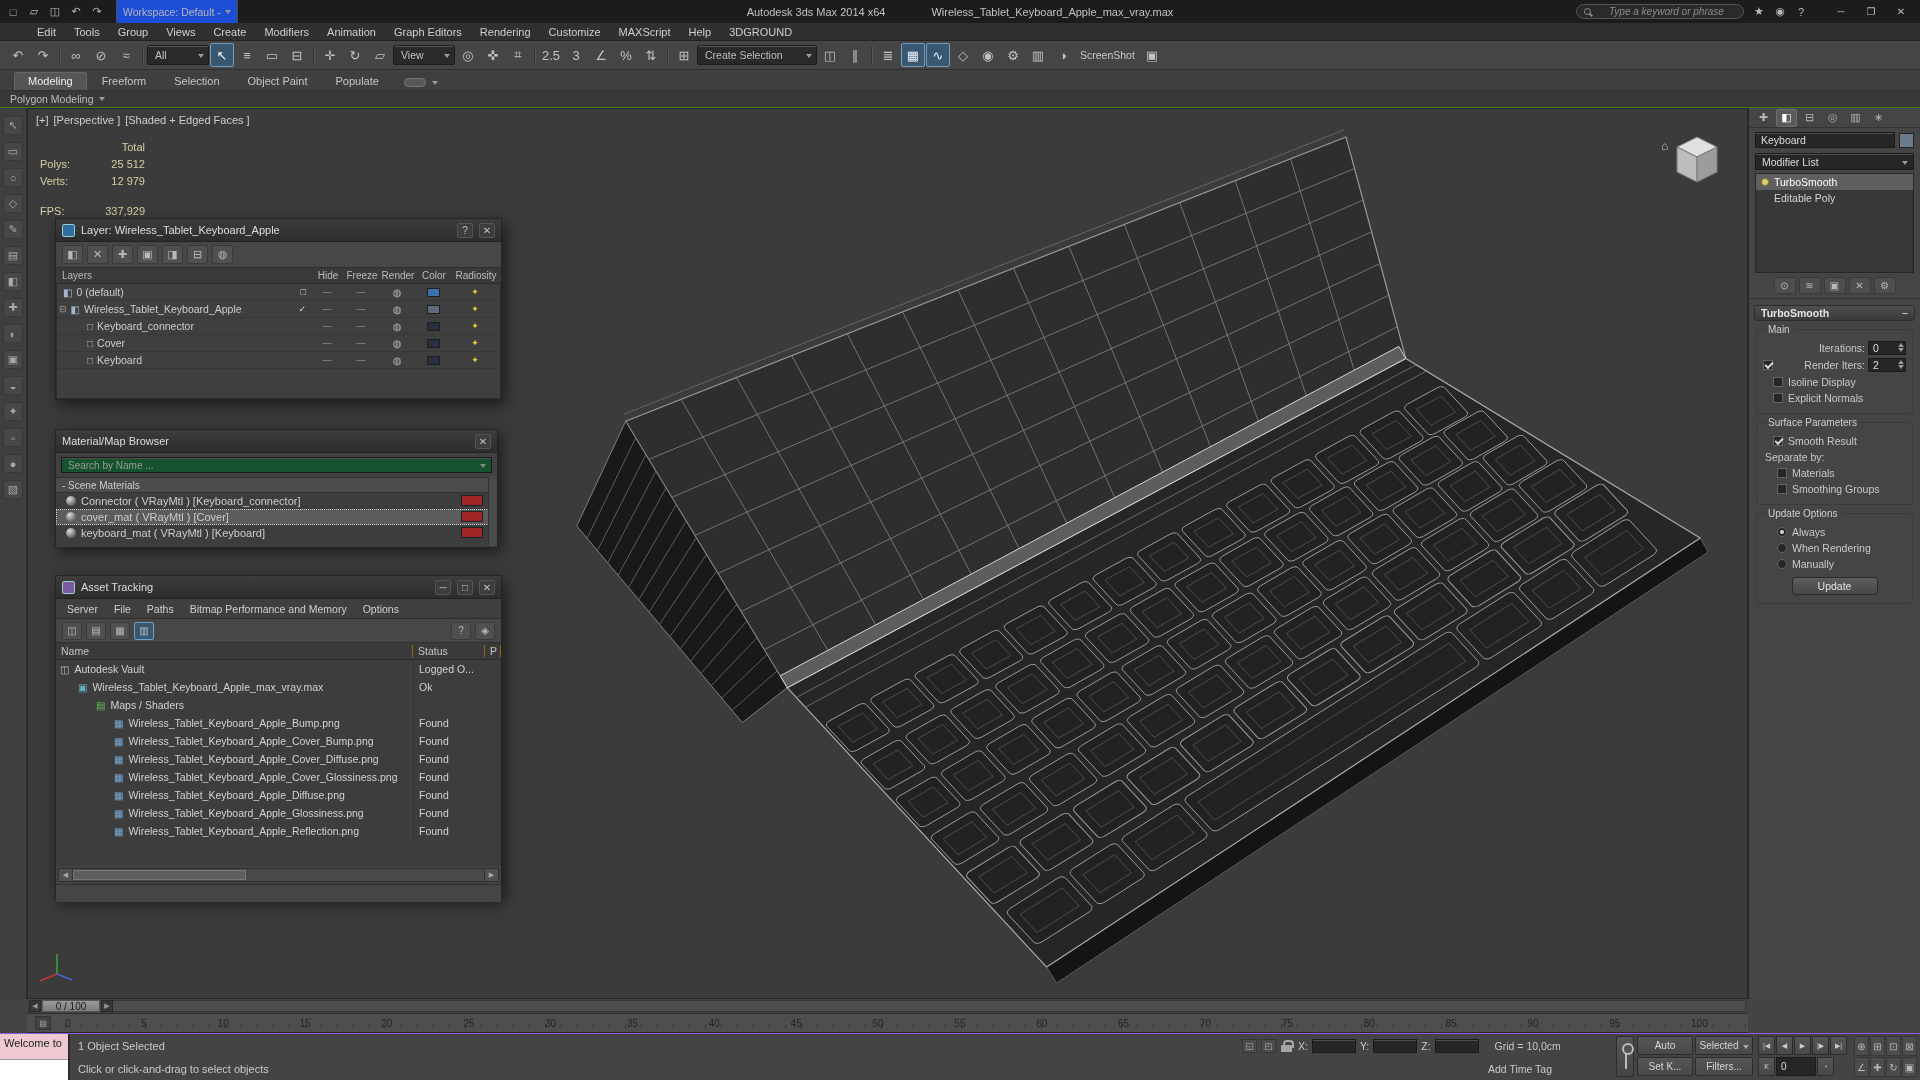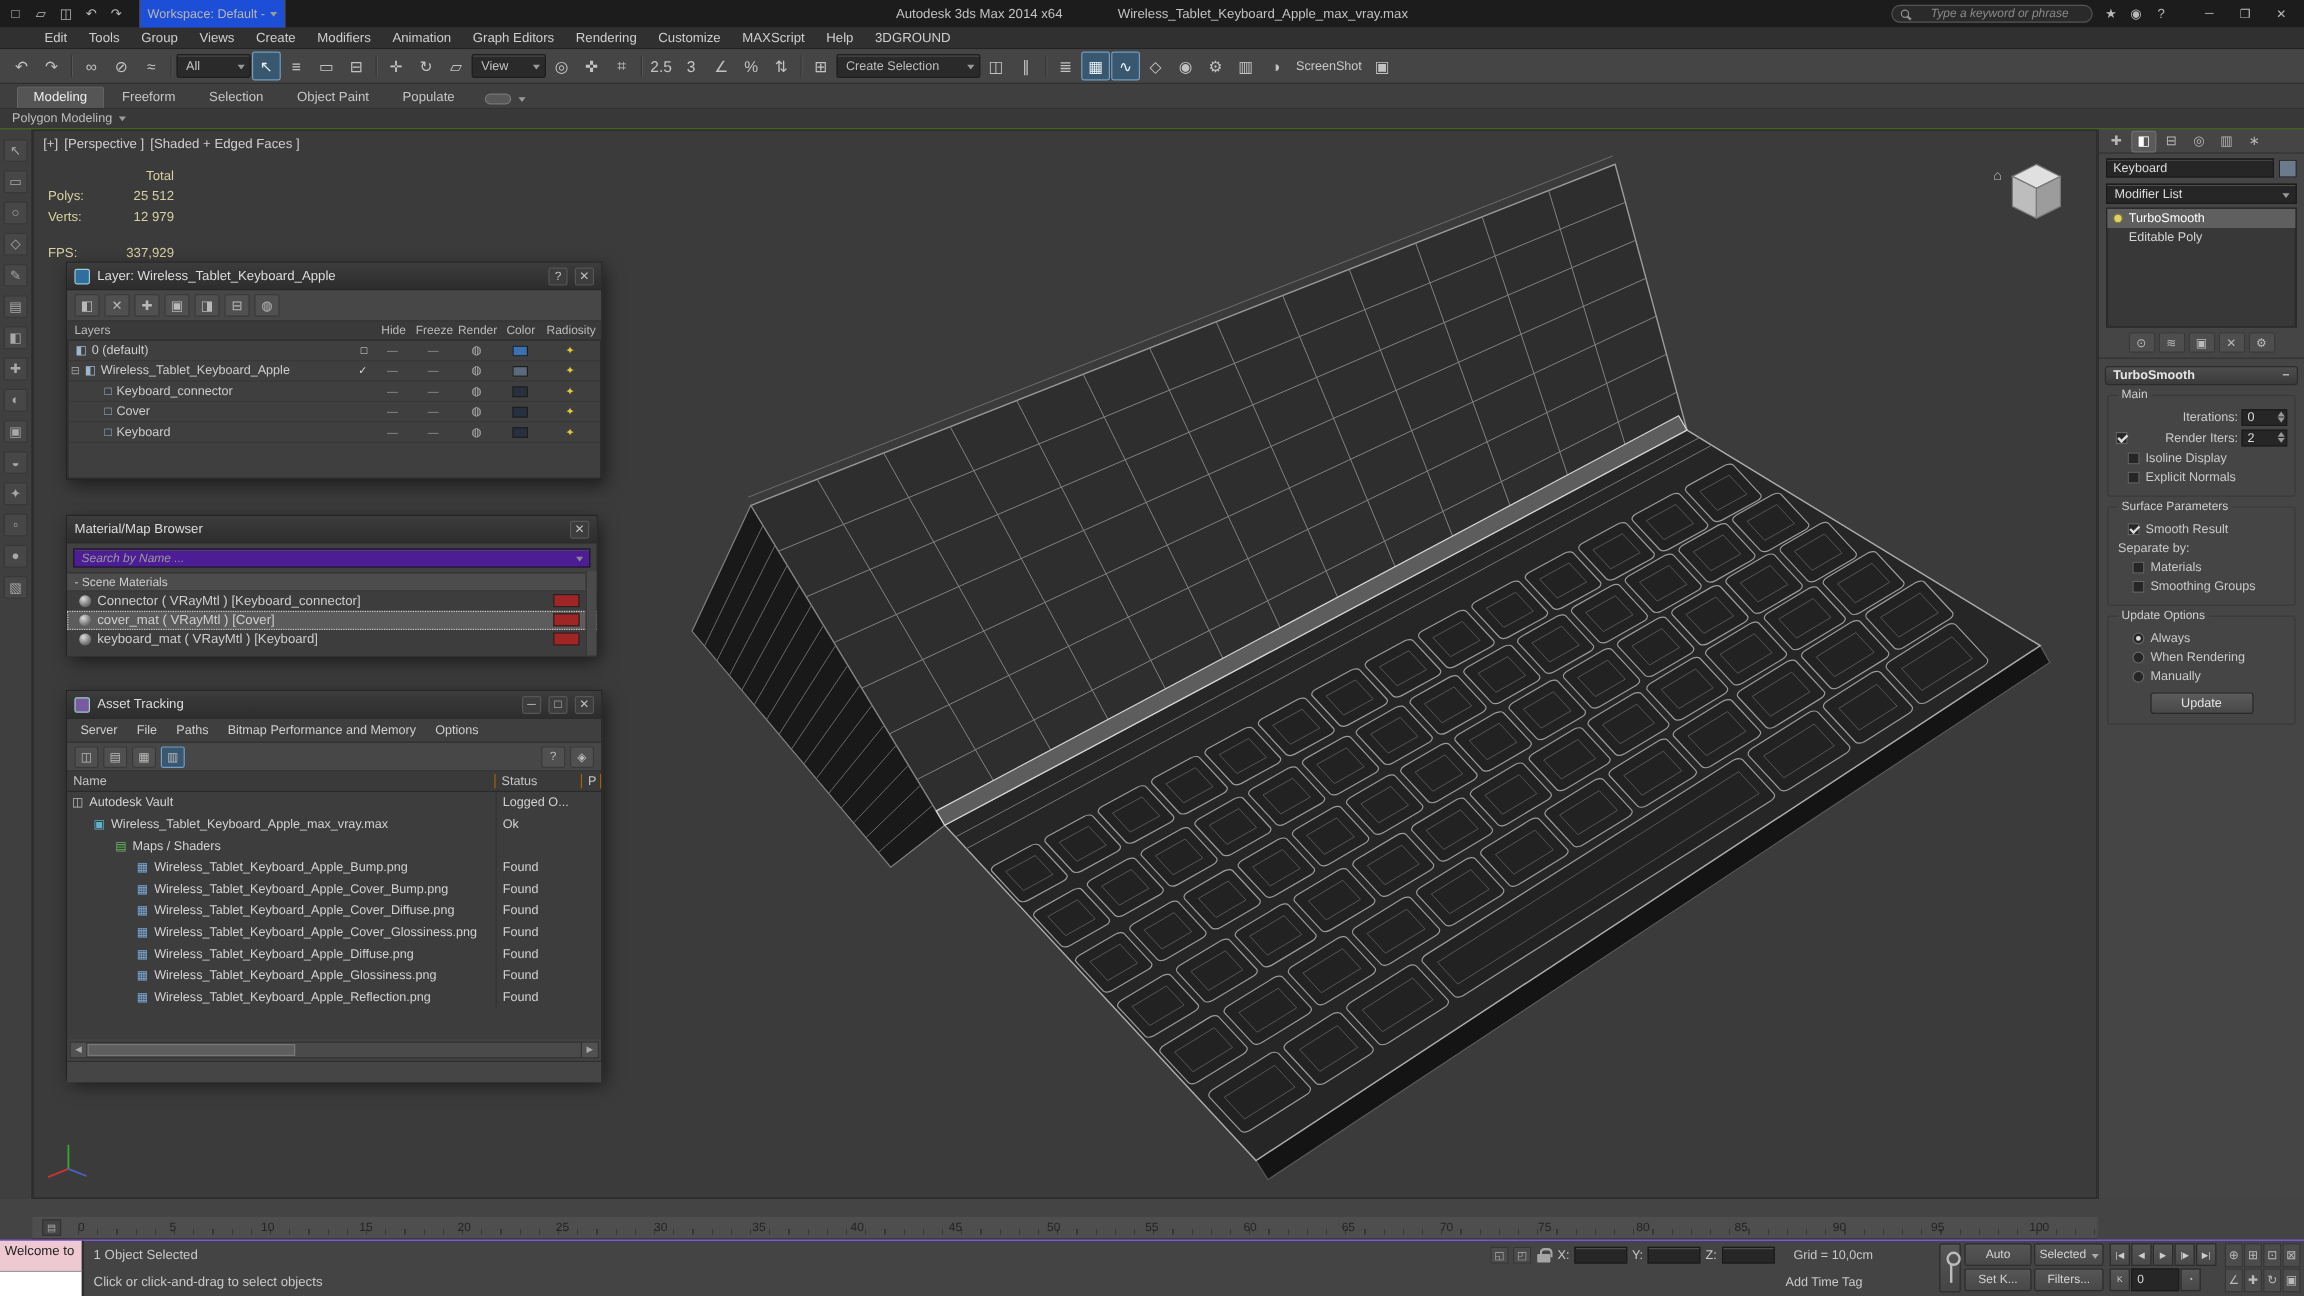--- a/index.html
+++ b/index.html
@@ -80,21 +80,21 @@
   .grid-row{height:17px;font-size:10.5px;border-bottom:1px solid #383838}
   .grid-row .namecell{display:flex;align-items:center;gap:4px;overflow:hidden;padding-left:4px}
   .grid-row .cur{margin-left:auto;margin-right:4px;color:#ddd;font-size:9px}
   .cell{display:flex;align-items:center;justify-content:center;color:#9a9a9a;font-size:9px}
   .swatch{width:13px;height:9px;border:1px solid #1e1e1e}
   .rad-ico{color:#e2c83e;font-size:9px}
   .lyr-ico{color:#9fb6cc;font-size:10px}
 
   
   .search-row{padding:4px 5px;background:#414141;border-bottom:1px solid #303030}
-  .search-field{height:16px;background:#4c1d95;border:1px solid #1b1b1b;box-shadow:inset 0 1px 0 #4e4e4e;display:flex;align-items:center;padding:0 6px;color:#9a9a9a;font-style:italic;font-size:10px;position:relative}
+  .search-field{height:16px;background:#14532d;border:1px solid #1b1b1b;box-shadow:inset 0 1px 0 #4e4e4e;display:flex;align-items:center;padding:0 6px;color:#9a9a9a;font-size:10px;position:relative}
   .search-field::after{content:"";position:absolute;right:5px;top:6px;border-left:3.5px solid transparent;border-right:3.5px solid transparent;border-top:4px solid #8a8a8a}
   .mat-section{height:15px;background:#4c4c4c;border-bottom:1px solid #333;display:flex;align-items:center;padding:0 6px;font-size:10px;color:#ccc}
   .mat-body{position:relative;background:#3d3d3d;height:calc(100% - 62px)}
   .mat-row{height:16px;display:flex;align-items:center;gap:5px;padding:0 24px 0 10px;font-size:11px;position:relative}
   .mat-row.selected{background:#5c5c5c;outline:1px dotted #c9c9c9;outline-offset:-1px}
   .sphere{width:10px;height:10px;border-radius:50%;background:radial-gradient(circle at 35% 30%,#ddd,#777 60%,#444);flex:0 0 auto}
   .mat-sw{position:absolute;right:14px;top:2px;width:22px;height:11px;border:1px solid #222}
   .vscroll{position:absolute;right:0;top:0;bottom:0;width:9px;background:#4a4a4a;border-left:1px solid #333}
 
   
@@ -951,20 +951,26 @@
           </div>
         <div class="cbrow indent">
             <span class="rb"></span>
             <span>Manually</span>
           </div>
         <span class="updbtn">Update</span>
       </div>
     </div>
   </div>
 
+  <div class="timeslider">
+    <span class="ts-btn">◀</span>
+    <div class="ts-handle">0 / 100</div>
+    <span class="ts-btn">▶</span>
+    <div class="ts-track"></div>
+  </div>
   <div class="ruler">
     <span class="ruler-ico">▤</span>
     <div class="ticks">
 
     <span>0</span>
         <span>5</span>
         <span>10</span>
         <span>15</span>
         <span>20</span>
         <span>25</span>

